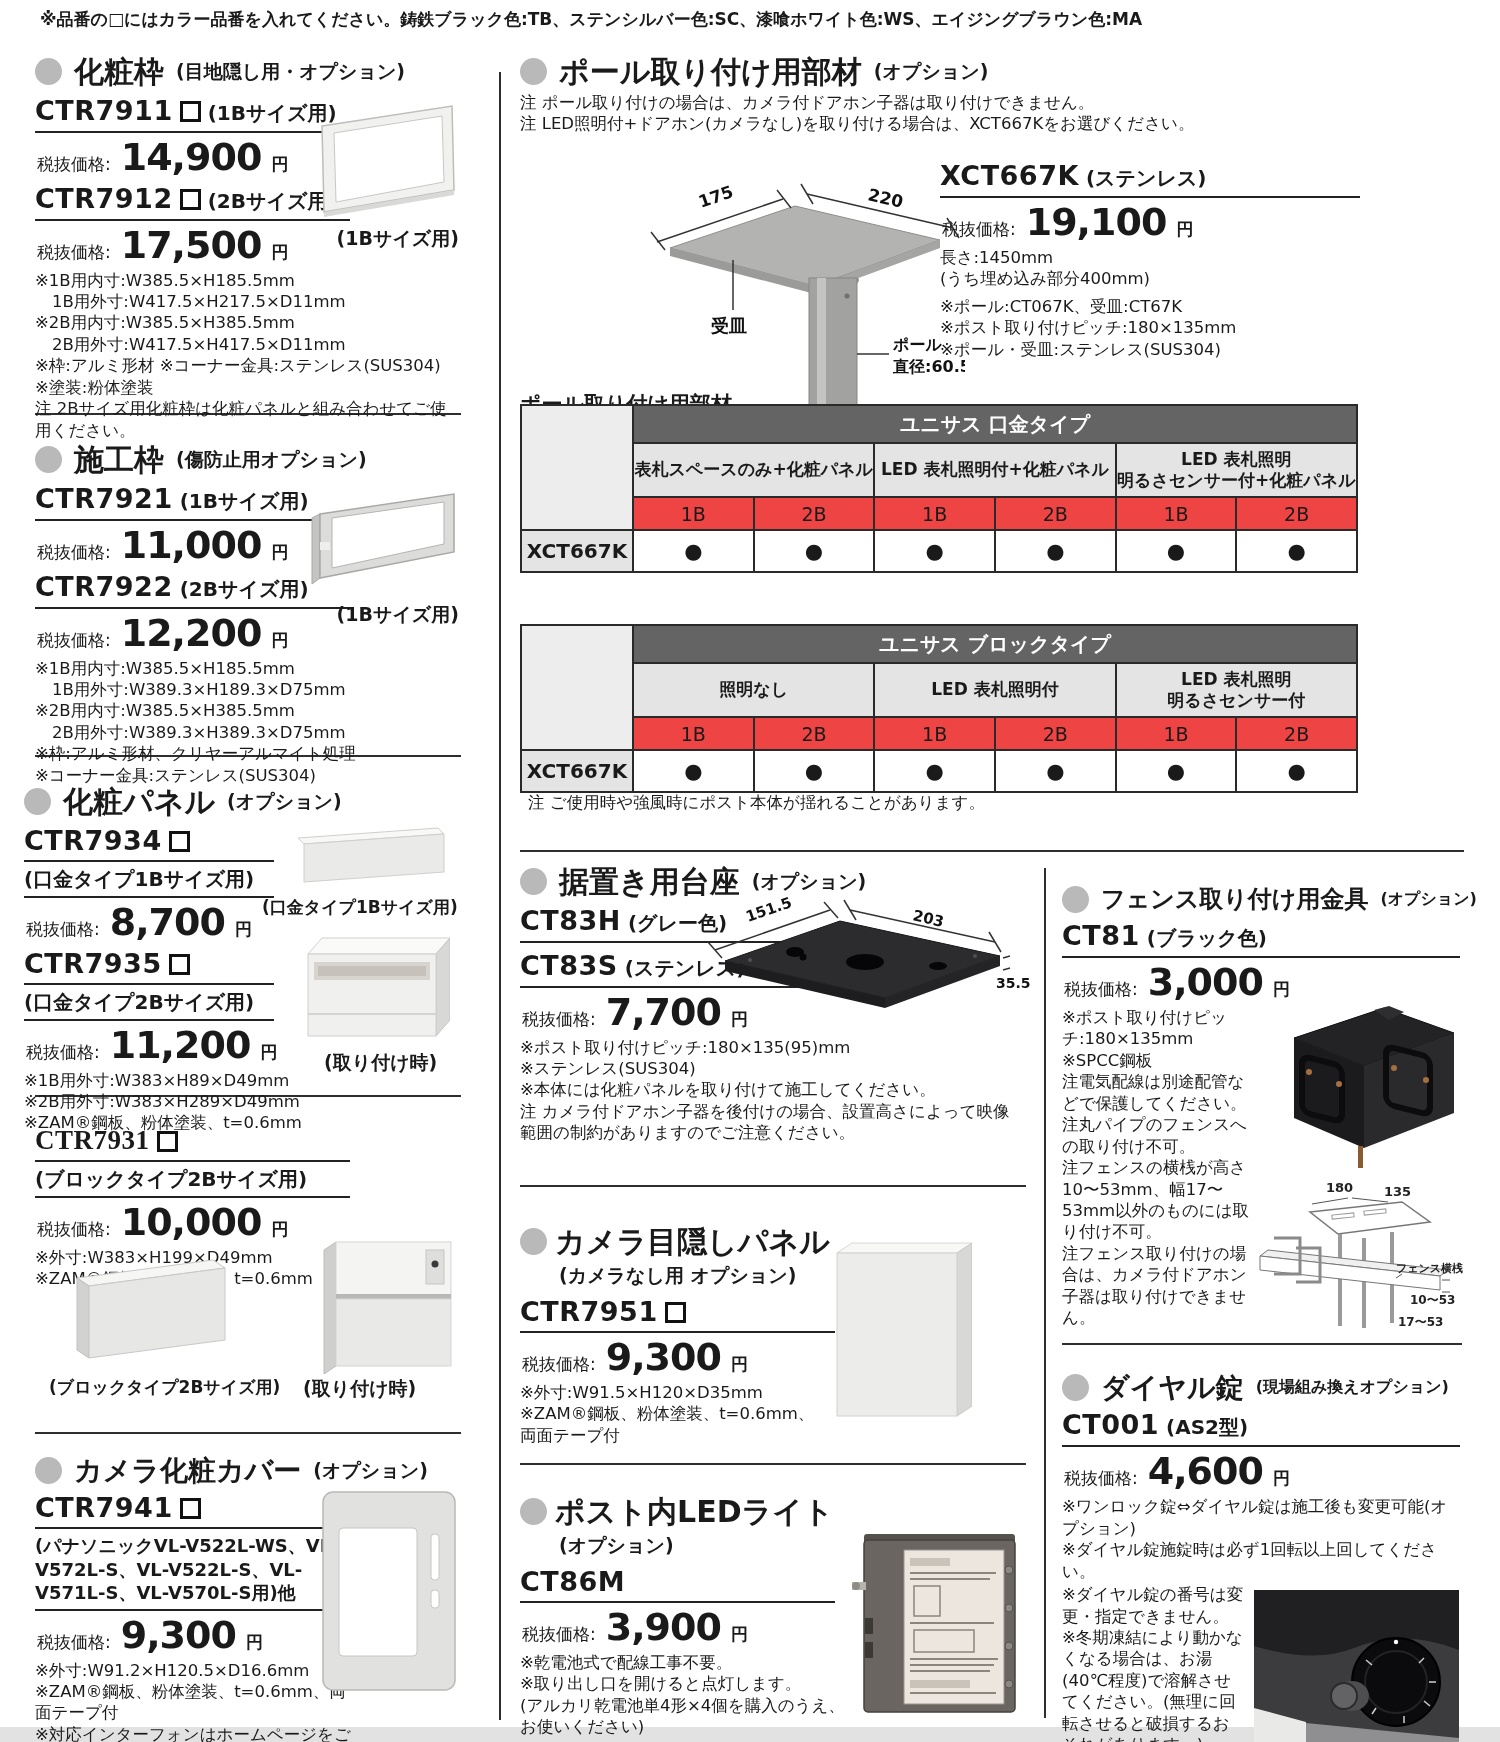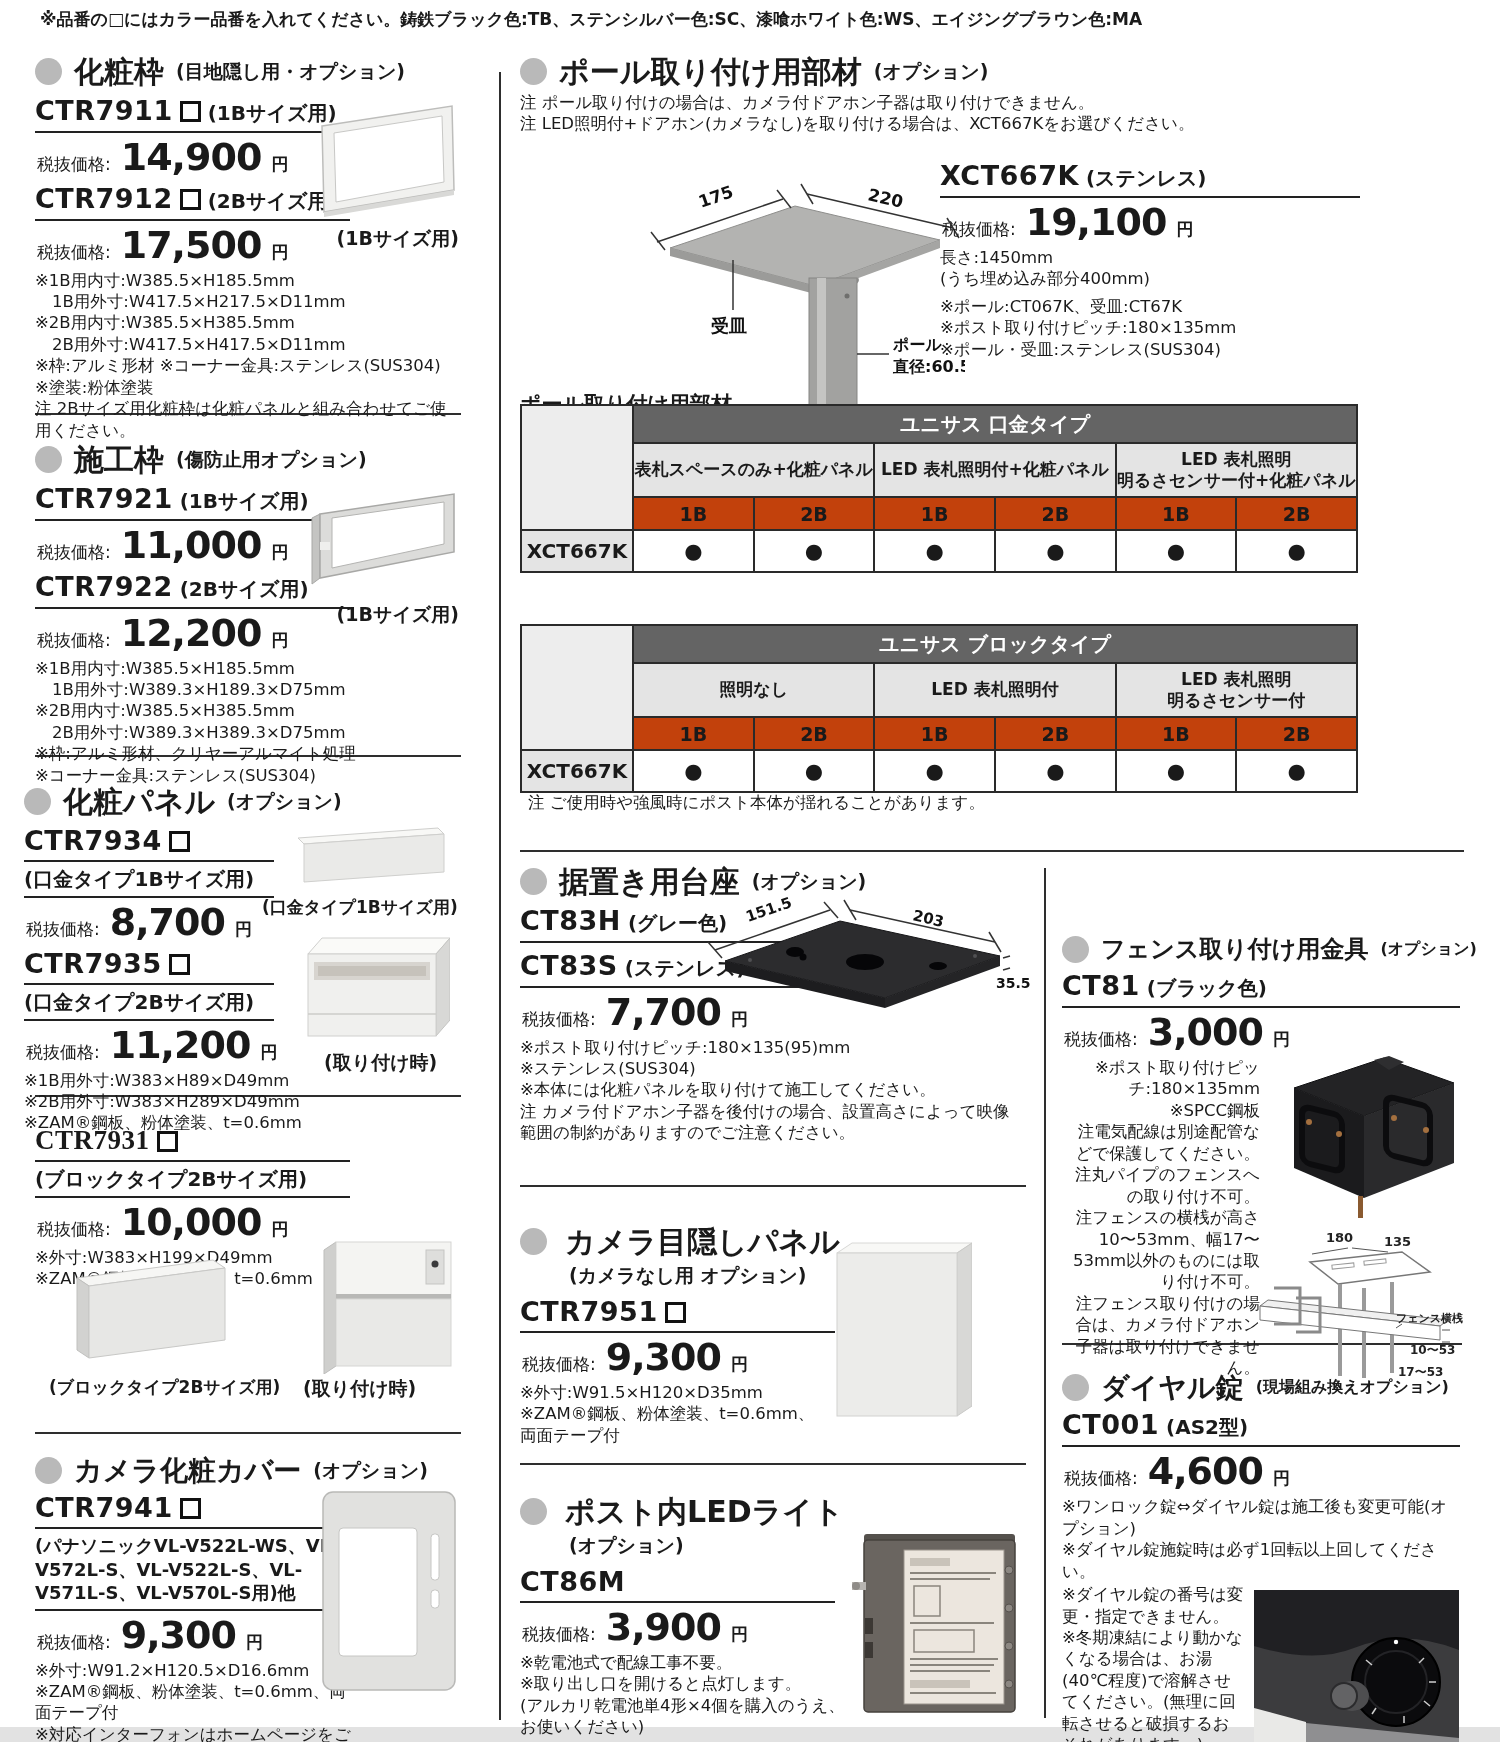--- a/index.html
+++ b/index.html
@@ -13,21 +13,21 @@
   .vr{position:absolute;width:2px;background:#2e2e2e;}
   .top-note{position:absolute;left:40px;top:8px;font-size:17px;font-weight:bold;}
   
   .hd{display:flex;align-items:center;gap:12px;margin-bottom:4px;}
   .hd .bullet{width:27px;height:27px;border-radius:50%;background:#b9b9b9;flex:0 0 auto;}
   .hd .t{font-size:30px;font-weight:bold;line-height:1.05;white-space:nowrap;}
   .hd .p{font-size:19px;font-weight:bold;white-space:nowrap;}
   .hd .t.sm{font-size:28px;}
   .hd .t.xs{font-size:24px;}
   .hd .p.xs{font-size:16px;}
-  .hd2{display:flex;align-items:flex-start;gap:18px;margin-bottom:4px;}
+  .hd2{display:flex;align-items:flex-start;gap:8px;margin-bottom:4px;}
   .hd2 .col{display:flex;flex-direction:column;}
   .hd2 .col .p{margin-left:4px;}
   
   .code-row{display:flex;align-items:baseline;gap:7px;border-bottom:2px solid #222;
     padding-bottom:4px;margin-top:7px;}
   .code{font-size:27px;font-weight:bold;letter-spacing:.5px;white-space:nowrap;}
   .sq{width:15px;height:15px;border:3px solid #111;align-self:center;margin-top:2px;flex:0 0 auto;}
   .csize{font-size:20px;font-weight:bold;white-space:nowrap;}
   .size-row{font-size:20px;font-weight:bold;border-bottom:2px solid #222;
     padding-bottom:4px;margin-top:5px;line-height:1.25;}
@@ -41,21 +41,21 @@
   .cap{font-size:19px;font-weight:bold;white-space:nowrap;}
   .cap.s{font-size:17px;}
   
   .tbl-heading{font-size:21px;font-weight:bold;}
   .ptable{border-collapse:collapse;table-layout:fixed;width:838px;background:#fff;}
   .ptable td{border:2px solid #2a2a2a;text-align:center;vertical-align:middle;padding:0;}
   .ptable .corner{background:#ededed;}
   .ptable .grp{background:#646464;color:#fff;font-weight:bold;font-size:20px;height:36px;}
   .ptable .colh{background:#e4e4e4;font-weight:bold;font-size:17px;height:52px;
     white-space:pre-line;line-height:1.25;}
-  .ptable .sub{background:#c2410c;font-weight:bold;font-size:19px;height:31px;}
+  .ptable .sub{background:#ef4444;font-weight:normal;font-size:19px;height:31px;}
   .ptable .rowl{background:#e4e4e4;font-weight:bold;font-size:20px;}
   .ptable .dotc{font-size:21px;height:40px;}
   .abs{position:absolute;}
   .bottom-strip{position:absolute;left:0;top:1727px;width:1500px;height:15px;background:#e2e2e2;}
   svg text{font-family:"DejaVu Sans","Liberation Sans",sans-serif;}
 </style>
 </head>
 <body>
 
 <div class="top-note">※品番の□にはカラー品番を入れてください。鋳鉄ブラック色:TB、ステンシルバー色:SC、漆喰ホワイト色:WS、エイジングブラウン色:MA</div>
@@ -523,21 +523,21 @@
     <circle cx="4" cy="56" r="4" fill="#8f8c88"></circle>
     <circle cx="157" cy="40" r="4" fill="#8c8782" stroke="#55514d"></circle>
     <circle cx="157" cy="78" r="4" fill="#8c8782" stroke="#55514d"></circle>
     <circle cx="157" cy="116" r="4" fill="#8c8782" stroke="#55514d"></circle>
     <circle cx="157" cy="154" r="4" fill="#8c8782" stroke="#55514d"></circle>
     <rect x="13" y="88" width="8" height="16" fill="#3c3834"></rect>
     <rect x="13" y="112" width="8" height="16" fill="#3c3834"></rect>
   </svg>
 </div>
 
-<div class="sec" style="left:1062px;top:936px;width:402px;text-align:right;">
+<div class="sec" style="left:1062px;top:886px;width:402px;">
   <div class="hd">
     <span class="bullet"></span>
     <span class="t xs">フェンス取り付け用金具</span>
     <span class="p xs">(オプション)</span>
   </div>
   <div class="code-row" style="width:398px;">
     <span class="code">CT81</span>
     <span class="csize">(ブラック色)</span>
   </div>
   <div class="price-row">

